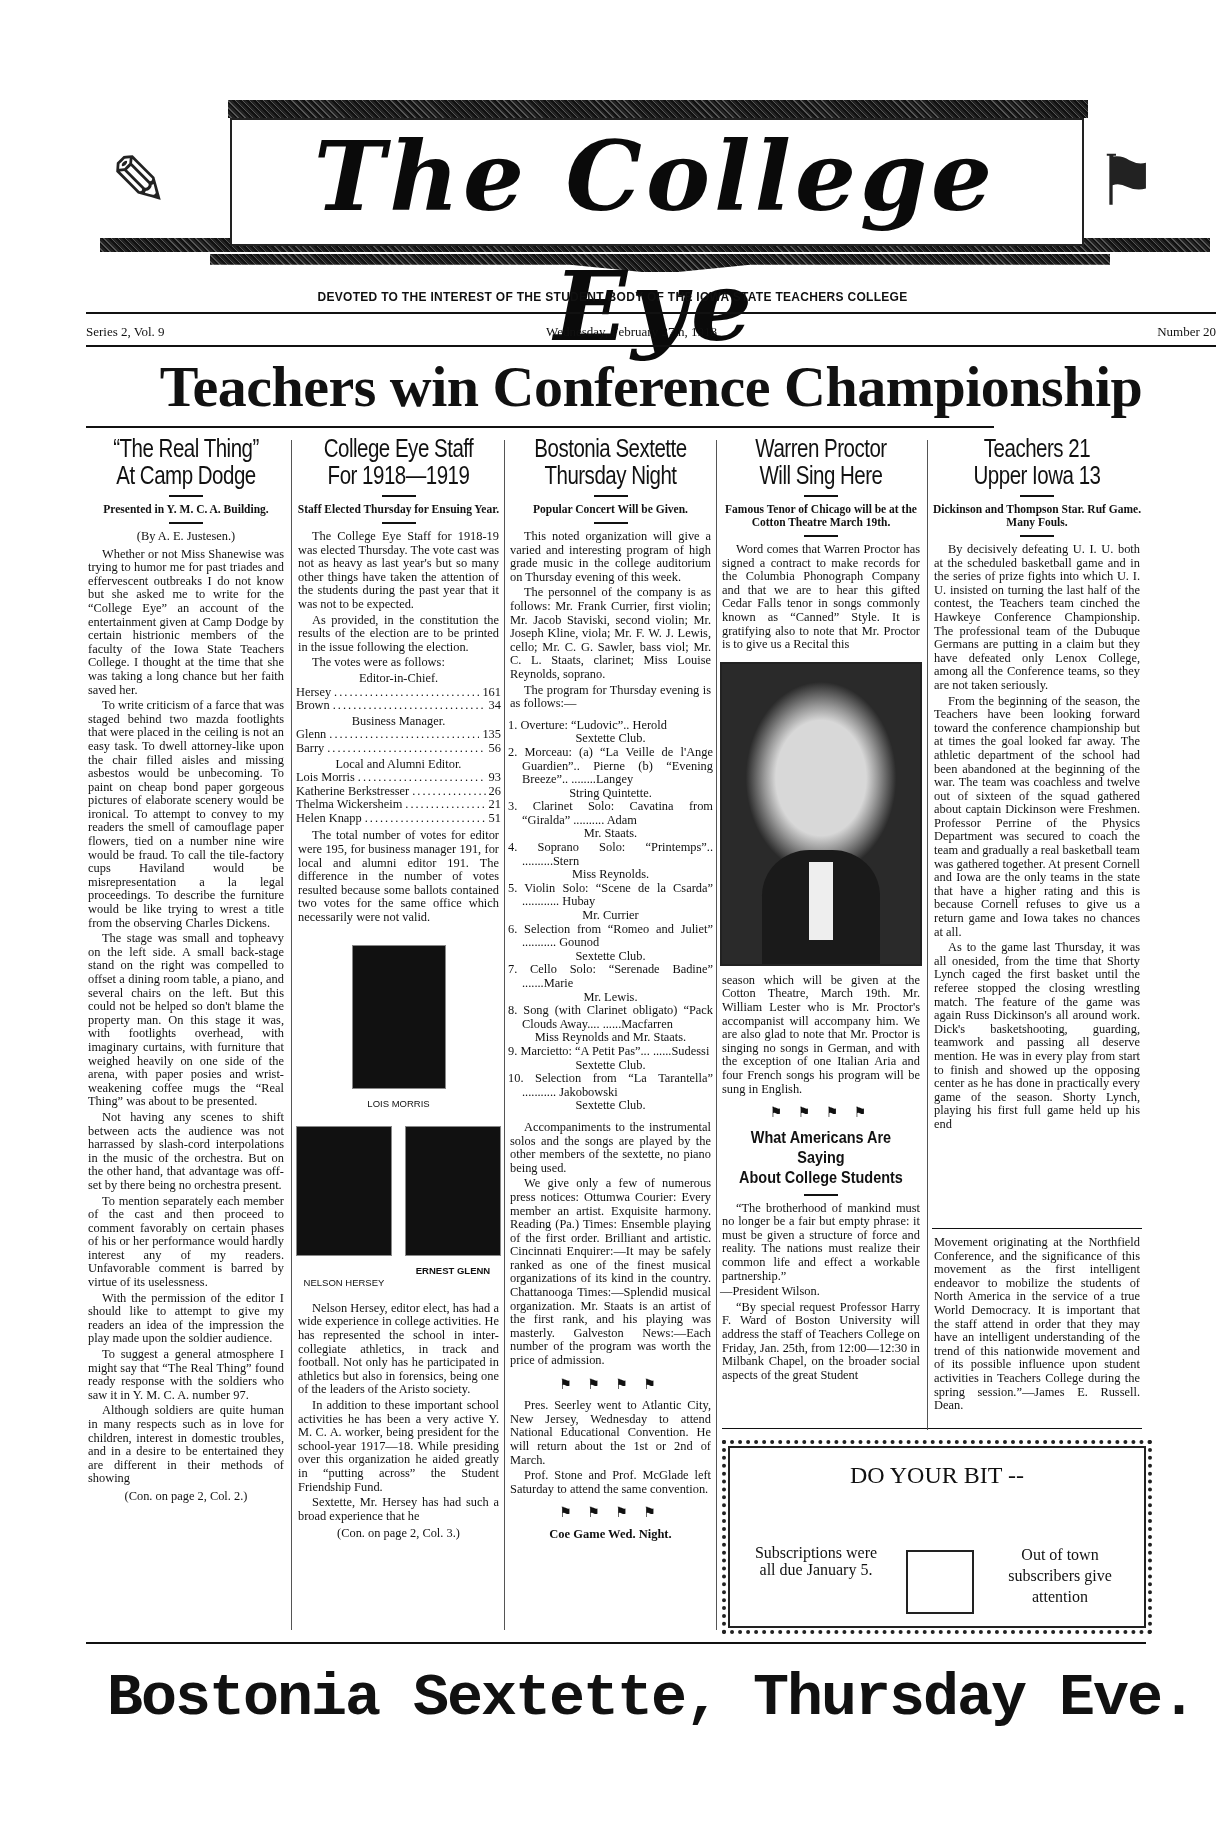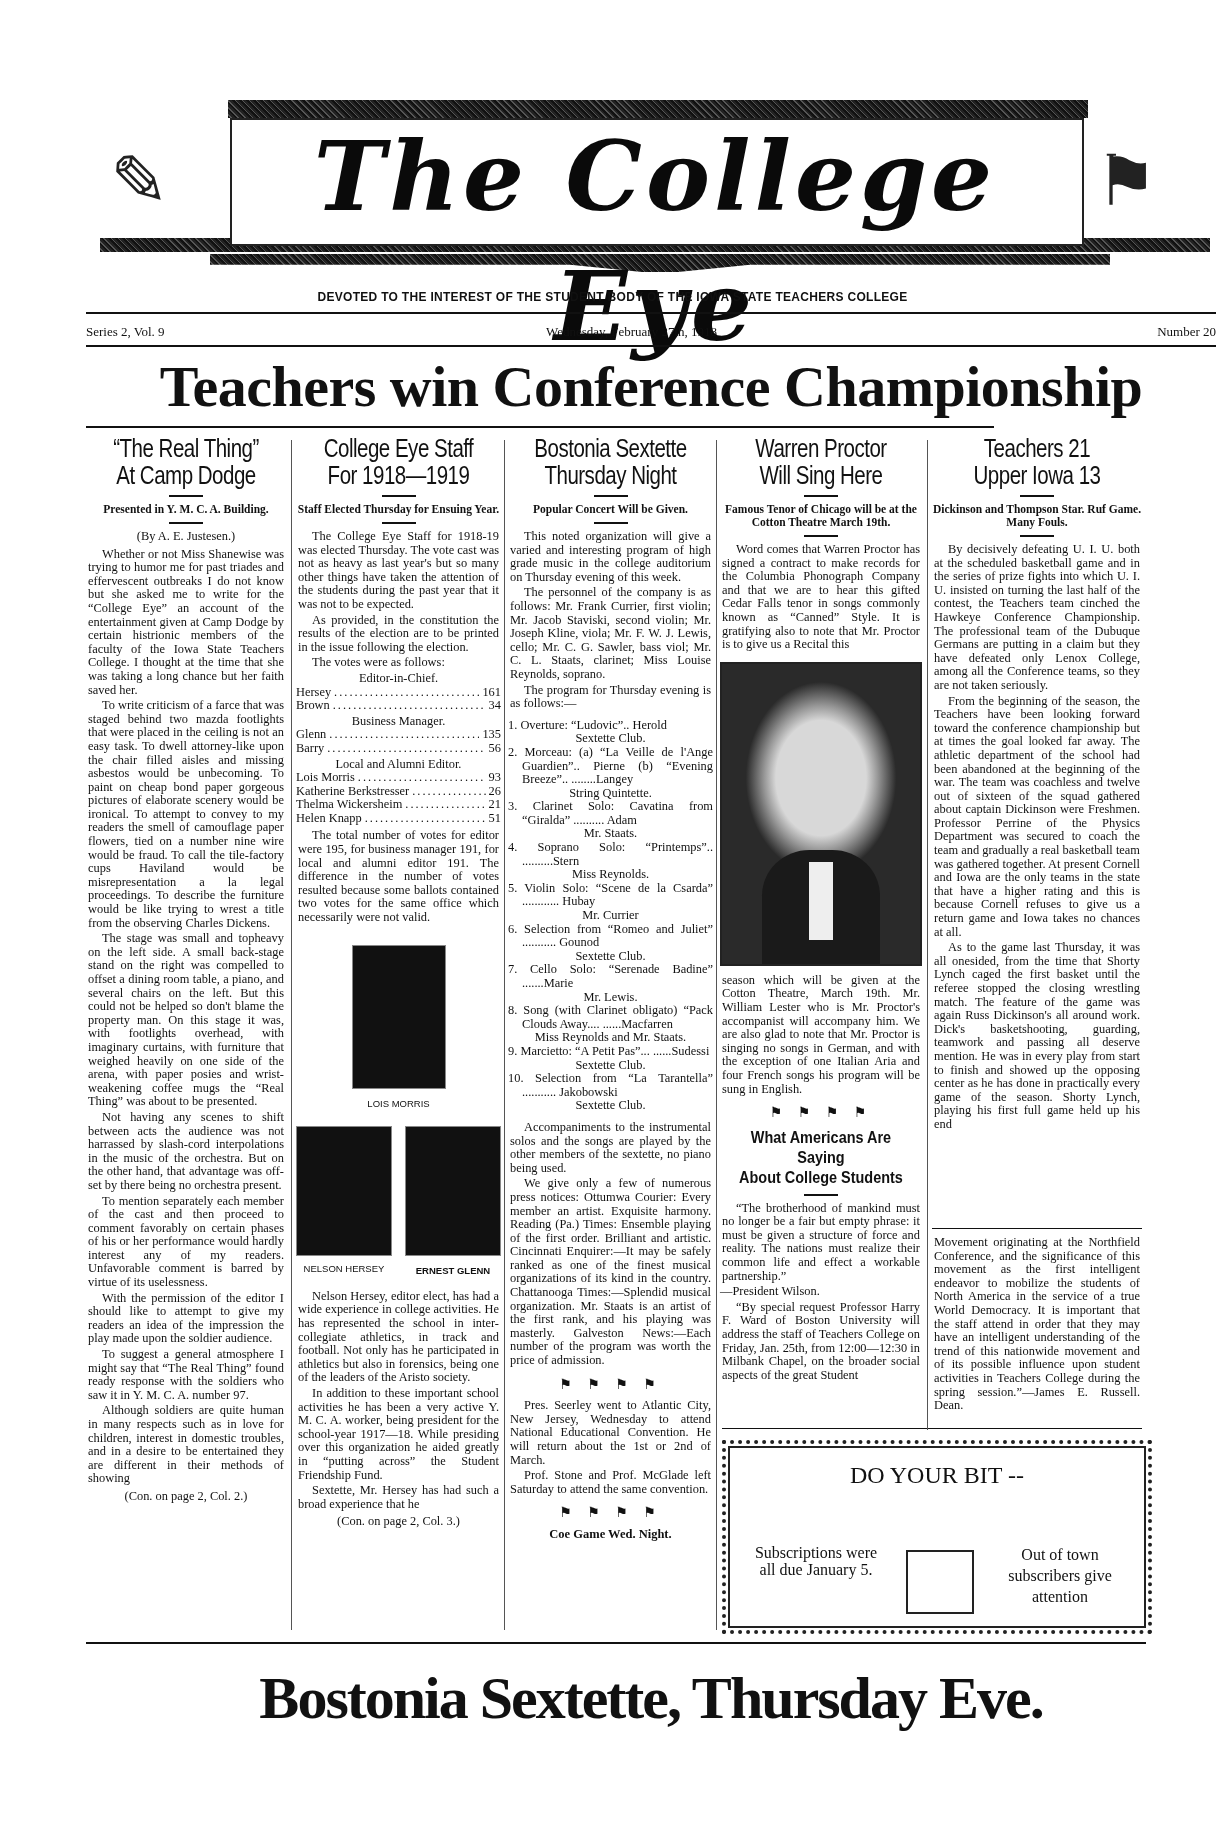--- a/index.html
+++ b/index.html
@@ -35,21 +35,21 @@
   .bold-head { font-family: "Liberation Sans", sans-serif; font-weight: bold; font-size: 17px; line-height: 20px; text-align: center; transform: scaleX(0.85); }
   .vrule { position: absolute; width: 1px; background: #555; }
 
   .ad-box { position: absolute; left: 722px; top: 1440px; width: 422px; height: 186px; border: 4px dotted #222; outline: 2px solid #222; outline-offset: -8px; font-family: "Liberation Serif", serif; }
   .ad-title { position: absolute; top: 18px; width: 100%; text-align: center; font-size: 24px; }
   .ad-line { position: absolute; top: 52px; left: 20px; right: 18px; font-size: 16px; line-height: 21px; text-indent: 22px; }
   .ad-left { position: absolute; left: 20px; top: 100px; width: 140px; font-size: 16px; line-height: 17px; text-align: center; }
   .ad-square { position: absolute; left: 180px; top: 106px; width: 64px; height: 60px; border: 2px solid #222; }
   .ad-right { position: absolute; right: 18px; top: 100px; width: 140px; font-size: 16px; line-height: 21px; text-align: center; }
 
-  .bottom-head { position: absolute; left: 86px; top: 1650px; width: 1130px; text-align: center; font-family: Liberation Serif, serif; font-weight: bold; font-size: 60px; letter-spacing: -2px; line-height: 96px; white-space: nowrap; }
+  .bottom-head { position: absolute; left: 86px; top: 1650px; width: 1130px; text-align: center; font-family: Liberation Mono, monospace; font-weight: bold; font-size: 60px; letter-spacing: -2px; line-height: 96px; white-space: nowrap; }
 </style>
 </head>
 <body>
 
 <div>
   <div class="mast-band" style="left:228px; top:100px; width:860px; height:18px;"></div>
   <div class="mast-band" style="left:100px; top:238px; width:1110px; height:14px;"></div>
   <div class="mast-band" style="left:210px; top:254px; width:900px; height:18px; clip-path: polygon(0 0,100% 0,100% 60%,60% 60%,52% 100%,48% 100%,40% 60%,0 60%);"></div>
   <div class="mast-inner"></div>
   <div class="mast-title">The College Eye</div>
@@ -143,21 +143,21 @@
     </div>
 
   <p class="p" style="margin-top:4px;">The total number of votes for editor were 195, for business manager 191, for local and alumni editor 191. The difference in the number of votes resulted because some ballots contained two votes for the same office which necessarily were not valid.</p>
 
   <div style="height:18px;"></div>
   <div class="photo" style="width:92px; height:142px; margin:0 auto;"></div>
   <div class="caption" style="margin:8px 0 16px;">LOIS MORRIS</div>
   <div style="display:flex; justify-content:space-between;">
     <div style="width:96px;">
       <div class="photo" style="height:128px;"></div>
-      <div class="caption" style="margin-top:6px;">NELSON HERSEY</div>
+      <div class="caption" style="margin-top:20px;">NELSON HERSEY</div>
     </div>
     <div style="width:96px;">
       <div class="photo" style="height:128px;"></div>
       <div class="caption" style="margin-top:8px;font-weight:bold;">ERNEST GLENN</div>
     </div>
   </div>
   <div style="height:10px;"></div>
   <p class="p">Nelson Hersey, editor elect, has had a wide experience in college activities. He has represented the school in inter-collegiate athletics, in track and football. Not only has he participated in athletics but also in forensics, being one of the leaders of the Aristo society.</p>
   <p class="p">In addition to these important school activities he has been a very active Y. M. C. A. worker, being president for the school-year 1917—18. While presiding over this organization he aided greatly in “putting across” the Student Friendship Fund.</p>
   <p class="p">Sextette, Mr. Hersey has had such a broad experience that he</p>

